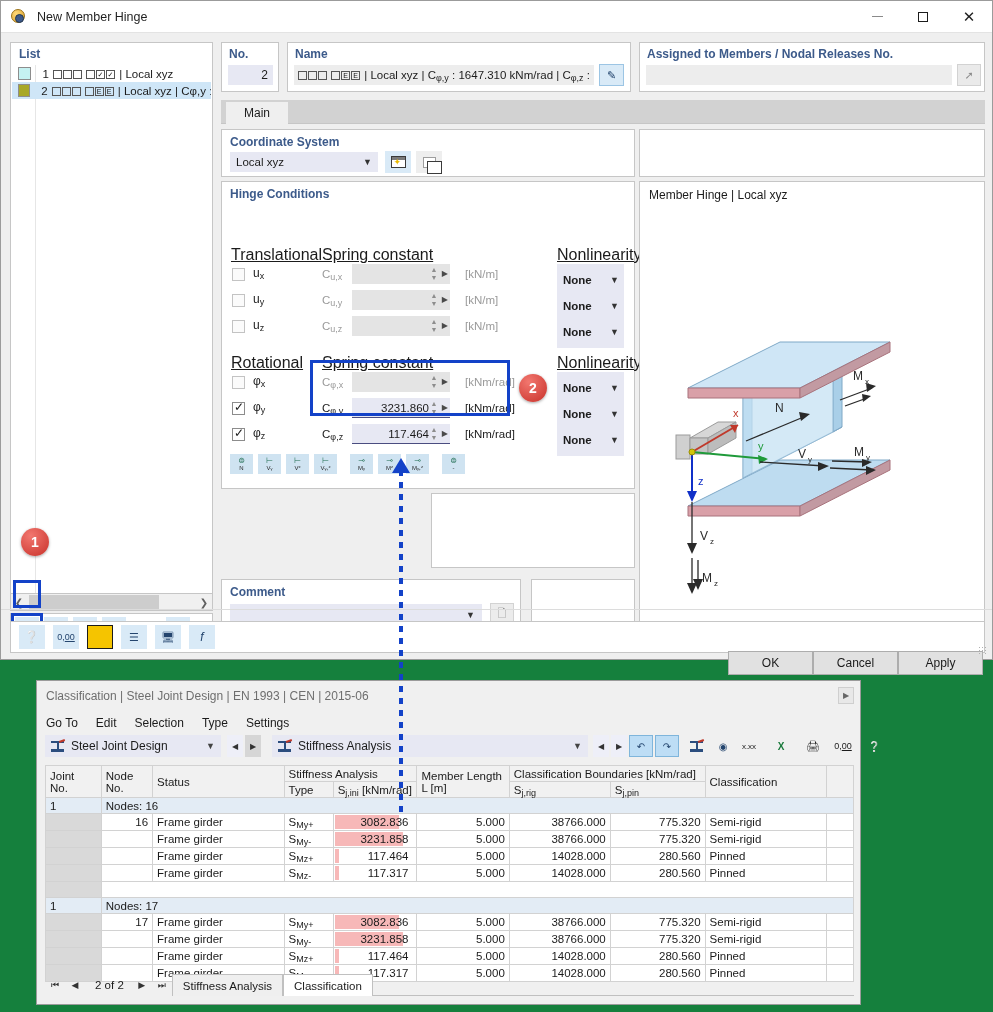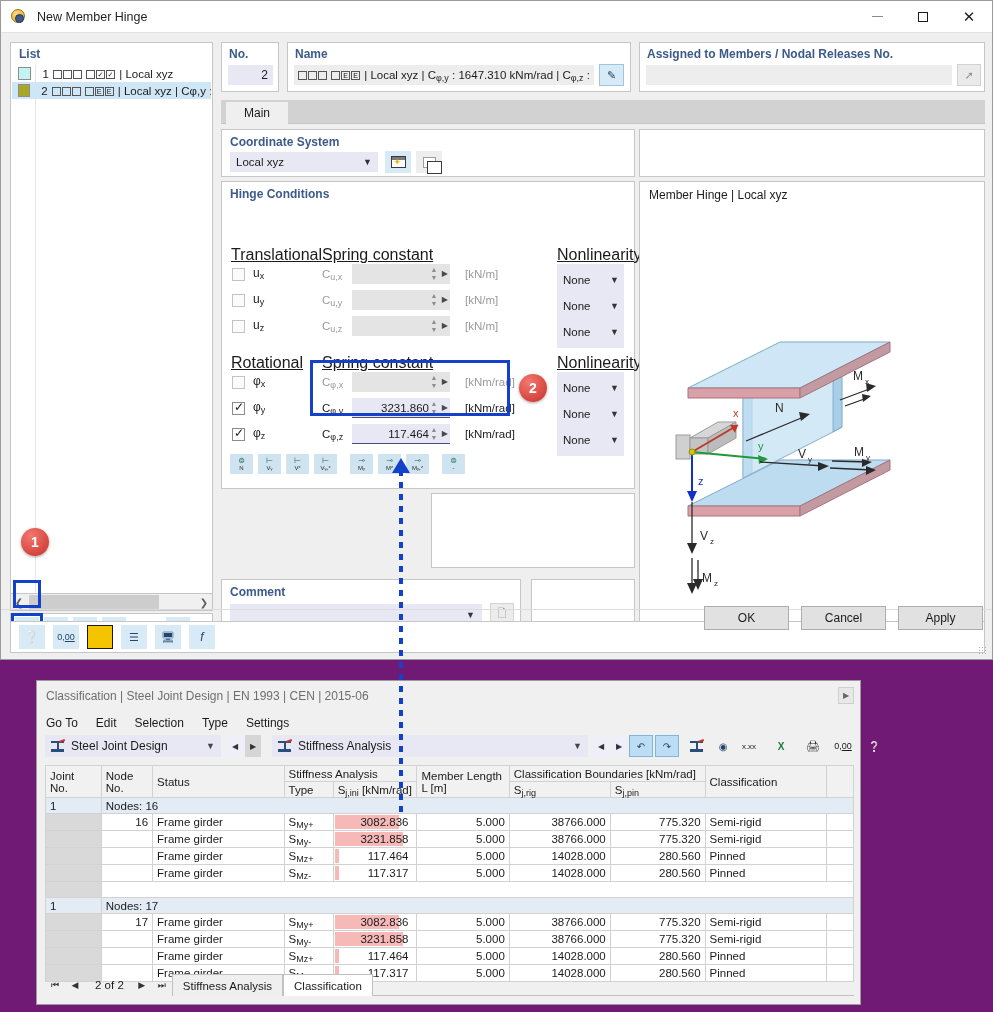--- a/index.html
+++ b/index.html
@@ -5,21 +5,21 @@
   * { box-sizing: border-box; }
   html, body {
     margin: 0; padding: 0;
     width: 993px; height: 1012px;
     background: #ffffff;
     font-family: "Liberation Sans", sans-serif;
     font-size: 12px;
     color: #1b1b1b;
     overflow: hidden;
   }
-  .root { position: relative; width: 993px; height: 1012px; background:#701a75;padding-left:20px; }
+  .root { position: relative; width: 993px; height: 1012px; background:#15803d;padding-left:20px; }
 
   
   .dialog {
     position: absolute; left: 0; top: 0; width: 993px; height: 660px;
     background: #efefef;
     border: 1px solid #9b9b9b;
   }
   .titlebar {
     height: 32px; background: #ffffff; display: flex; align-items: center;
     border-bottom: 1px solid #e3e3e3;
@@ -137,21 +137,21 @@
   .spin { position:absolute; width:98px; height:20px; display:flex; align-items:center;
       justify-content:flex-end; padding-right:21px; font-size:11.5px; }
   .spin.dis { background:#e4e4e4; color:#9a9a9a; }
   .spin.act { background:#e7e8f3; color:#1b1b1b; border-bottom:1.5px solid #4a4d80; }
   .spin .arrs { position:absolute; right:12px; top:2px; width:8px; height:16px; color:#8d8d8d;
       font-size:7px; line-height:8px; text-align:center; }
   .spin .tri { position:absolute; right:2px; top:5px; color:#4a4a4a; font-size:8px; }
   .unit { position:absolute; font-size:11.5px; }
   .unit.dis { color:#9a9a9a; }
   .nl { position:absolute; width:67px; height:32px; background:#e7e8f3; display:flex; align-items:center;
-      padding-left:6px; font-size:11.5px; }
+      padding-left:6px; font-size:11.5px;font-weight:bold; }
   .nl .chev { margin-left:auto; margin-right:5px; font-size:9px; color:#333; }
 
   .mini-toolbar { position:absolute; left:8px; top:272px; display:flex; gap:5px; }
   .mini { width:23px; height:20px; background:#cfe3f1; display:flex; flex-direction:column;
       align-items:center; justify-content:center; }
   .mini .gl { font-size:8px; color:#1d6b4f; line-height:8px; }
   .mini .lb { font-size:6px; color:#2a2a2a; line-height:6px; }
 
   .opt-pane { left:220px; top:460px; width:200px; height:75px; }
   .opt-pane .grp-label { position:absolute; left:8px; top:5px; }
@@ -172,21 +172,21 @@
   .view-pane { left:638px; top:148px; width:346px; height:458px; background:#fff; }
   .view-title { position:absolute; left:9px; top:6px; font-size:12px; color:#1b1b1b; }
 
   
   .dlg-footer-sep { position:absolute; left:0; right:0; top:576px; height:1px; background:#dcdcdc; }
   .footer-toolbar { position:absolute; left:9px; top:588px; width:975px; height:32px;
       background:#fff; border:1px solid #c6c6c6; display:flex; align-items:center; padding-left:8px; gap:8px; }
   .fbtn { width:26px; height:24px; background:#d9eaf7; display:flex; align-items:center;
       justify-content:center; font-size:12px; color:#24456e; position:relative; }
   .fbtn.yellow { background:#f5c400; border:1.5px solid #1b1b1b; }
-  .btnrow { position:absolute; right:9px; top:573px; display:flex; gap:12px; }
+  .btnrow { position:absolute; right:9px; top:618px; display:flex; }
   .btn { width:85px; height:24px; background:#e1e1e1; border:1px solid #adadad; font-size:12px;
       display:flex; align-items:center; justify-content:center; color:#1b1b1b; }
   .grip { position:absolute; right:4px; bottom:3px; width:10px; height:10px;
       background-image: radial-gradient(#b0b0b0 1px, transparent 1px);
       background-size: 3px 3px; }
 
   
   .tblwin { position:absolute; left:36px; top:680px; width:825px; height:325px;
       background:#f0f0f0; border:1px solid #9b9b9b; }
   .tbl-title { position:absolute; left:9px; top:8px; font-size:12px; color:#6e6e6e; }

